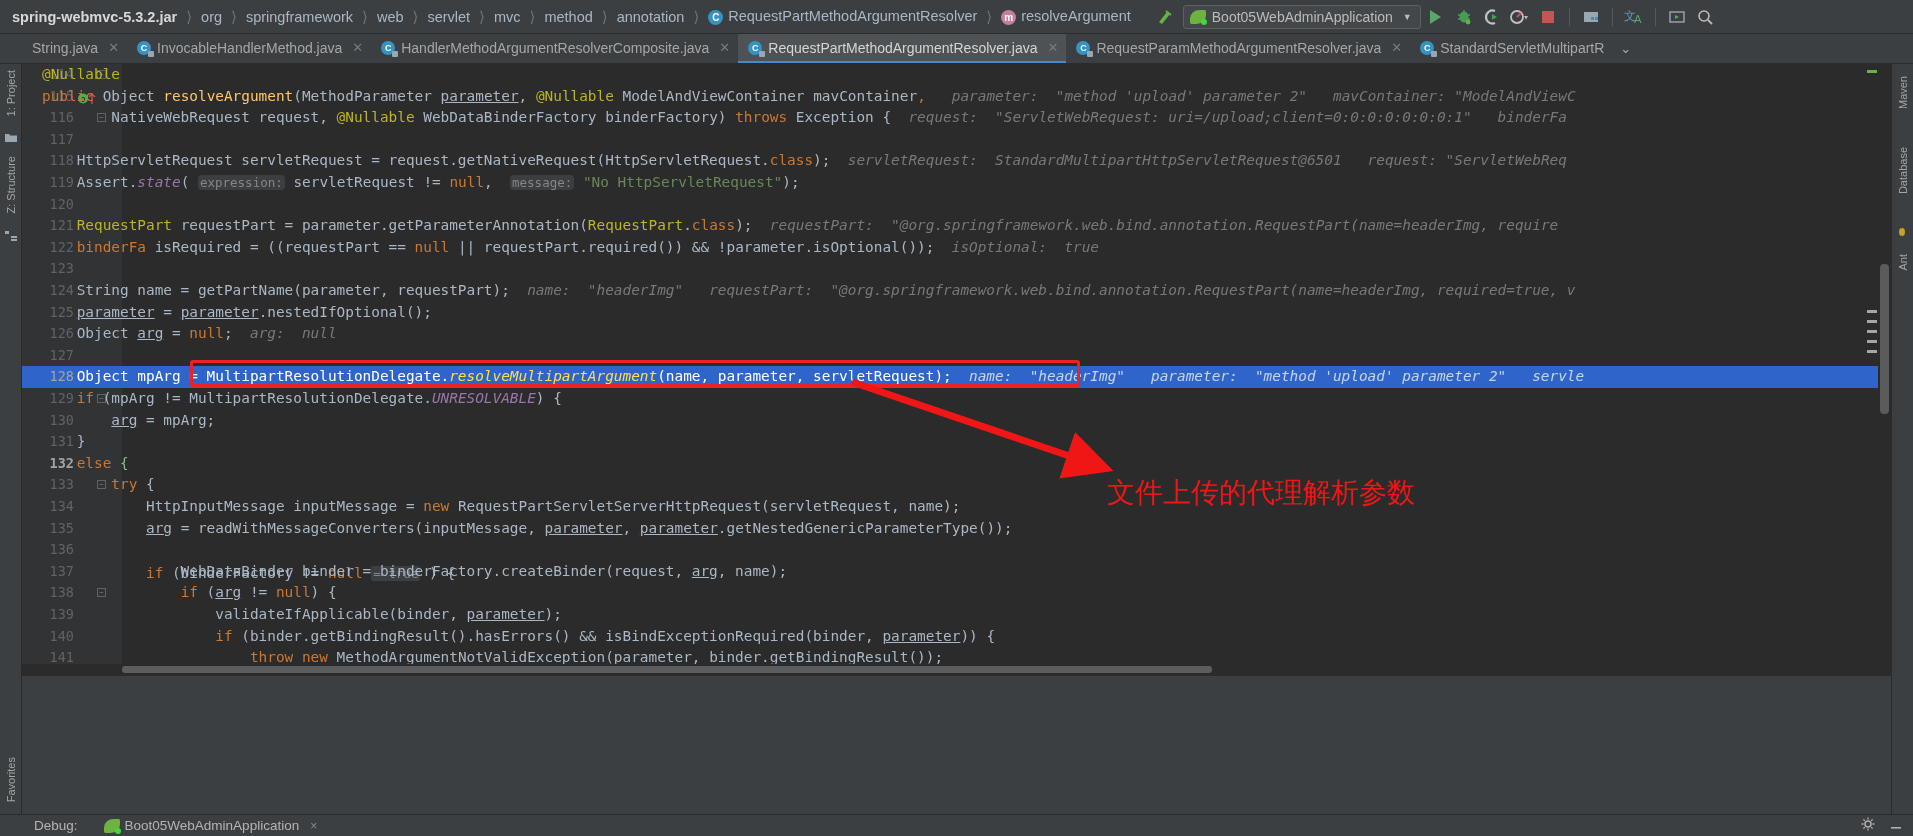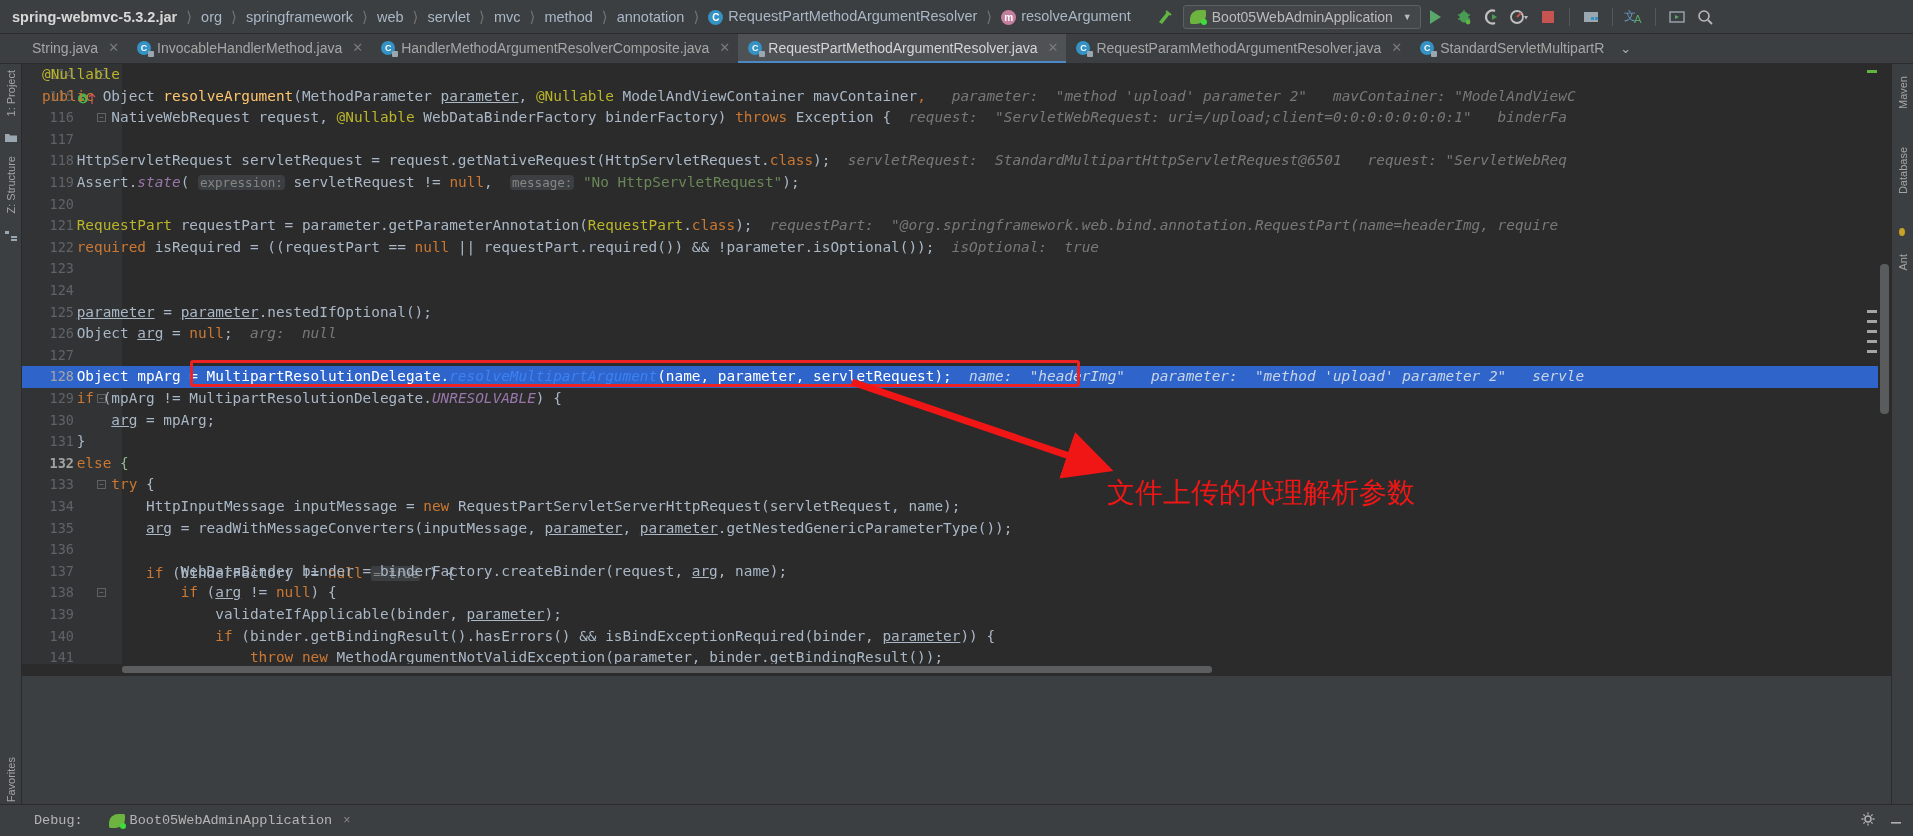--- a/index.html
+++ b/index.html
@@ -145,23 +145,23 @@
   .vscroll {
     position: absolute; right: 0; top: 0; width: 13px; height: 100%;
     background: #2b2b2b;
   }
   .vthumb { position: absolute; right: 2px; width: 9px; background: #595b5d; border-radius: 4px; }
   .hthumb { position: absolute; left: 0; top: 2px; height: 7px; background: #5b5d5f; border-radius: 3px; }
   .stripe { position: absolute; right: 14px; width: 10px; height: 3px; }
 
   
   .bottombar {
-    position: absolute; left: 0; bottom: 0; width: 1913px; height: 32px;
+    position: absolute; left: 0; bottom: 0; width: 1913px; height: 22px;
     background: #3c3f41; display: flex; align-items: center;
-    border-top: 1px solid #2b2b2b; color: #b4b4b4; font-size: 13.5px; font-family: Liberation Mono, monospace;
+    border-top: 1px solid #2b2b2b; color: #b4b4b4; font-size: 13.5px;
   }
   .dbg-label { margin-left: 34px; }
   .dbg-run { display: flex; align-items: center; gap: 5px; margin-left: 26px; }
   .dbg-x { color: #8a8a8a; font-size: 12px; margin-left: 6px; }
   .bottom-right { margin-left: auto; display: flex; align-items: center; gap: 14px; padding-right: 10px; }
 
   
   .tri-right { width: 0; height: 0; border-left: 11px solid #59a869; border-top: 7px solid transparent; border-bottom: 7px solid transparent; }
   .sq-stop { width: 12px; height: 12px; background: #c75450; }
   .spring-leaf {
@@ -382,50 +382,51 @@
       <span class="codeline" style="left:20px;"></span>
     </div>
 
     <div class="row" style="position:absolute; top:151.2px; left:0; right:0;">
       <span class="lnum">121</span>
       <span class="codeline" style="left:20px;">    <span class="ann">RequestPart</span> requestPart = parameter.getParameterAnnotation(<span class="ann">RequestPart</span>.<span class="kw">class</span>);  <span class="hint">requestPart:  "@org.springframework.web.bind.annotation.RequestPart(name=headerImg, require</span></span>
     </div>
 
     <div class="row" style="position:absolute; top:172.8px; left:0; right:0;">
       <span class="lnum">122</span>
-      <span class="codeline" style="left:20px;">    <span class="kw">required</span> isRequired = ((requestPart == <span class="kw">null</span> || requestPart.required()) &amp;&amp; !parameter.isOptional());  <span class="hint">isOptional:  true</span></span>
+      <span class="codeline" style="left:20px;">    <span class="kw">binderFa</span> isRequired = ((requestPart == <span class="kw">null</span> || requestPart.required()) &amp;&amp; !parameter.isOptional());  <span class="hint">isOptional:  true</span></span>
     </div>
 
     <div class="row" style="position:absolute; top:194.4px; left:0; right:0;">
       <span class="lnum">123</span>
       <span class="codeline" style="left:20px;"></span>
     </div>
 
     <div class="row" style="position:absolute; top:216px; left:0; right:0;">
       <span class="lnum">124</span>
+      <span class="codeline" style="left:20px;">    String name = getPartName(parameter, requestPart);  <span class="hint">name:  "headerImg"   requestPart:  "@org.springframework.web.bind.annotation.RequestPart(name=headerImg, required=true, v</span></span>
     </div>
 
     <div class="row" style="position:absolute; top:237.6px; left:0; right:0;">
       <span class="lnum">125</span>
       <span class="codeline" style="left:20px;">    <span class="ul">parameter</span> = <span class="ul">parameter</span>.nestedIfOptional();</span>
     </div>
 
     <div class="row" style="position:absolute; top:259.2px; left:0; right:0;">
       <span class="lnum">126</span>
       <span class="codeline" style="left:20px;">    Object <span class="ul">arg</span> = <span class="kw">null</span>;  <span class="hint">arg:  null</span></span>
     </div>
 
     <div class="row" style="position:absolute; top:280.8px; left:0; right:0;">
       <span class="lnum">127</span>
       <span class="codeline" style="left:20px;"></span>
     </div>
 
     <div class="row" style="position:absolute; top:302.4px; left:0; right:0;">
       <span class="lnum cur">128</span>
-      <span class="codeline" style="left:20px; color:#ffffff;">    Object mpArg = MultipartResolutionDelegate.<span style="font-style:italic;color:#3b82f6;">resolveMultipartArgument</span>(name, parameter, servletRequest);  <span style="color:#c7d4e6;font-style:italic;">name:  "headerImg"   parameter:  "method 'upload' parameter 2"   servle</span></span>
+      <span class="codeline" style="left:20px; color:#ffffff;">    Object mpArg = MultipartResolutionDelegate.<span style="font-style:italic;color:#fde047;">resolveMultipartArgument</span>(name, parameter, servletRequest);  <span style="color:#c7d4e6;font-style:italic;">name:  "headerImg"   parameter:  "method 'upload' parameter 2"   servle</span></span>
     </div>
 
     <div class="row" style="position:absolute; top:324px; left:0; right:0;">
       <span class="lnum">129</span>
       <span class="fold">−</span>
       <span class="codeline" style="left:20px;">    <span class="kw">if</span> (mpArg != MultipartResolutionDelegate.<span class="stat">UNRESOLVABLE</span>) {</span>
     </div>
 
     <div class="row" style="position:absolute; top:345.6px; left:0; right:0;">
       <span class="lnum">130</span>

